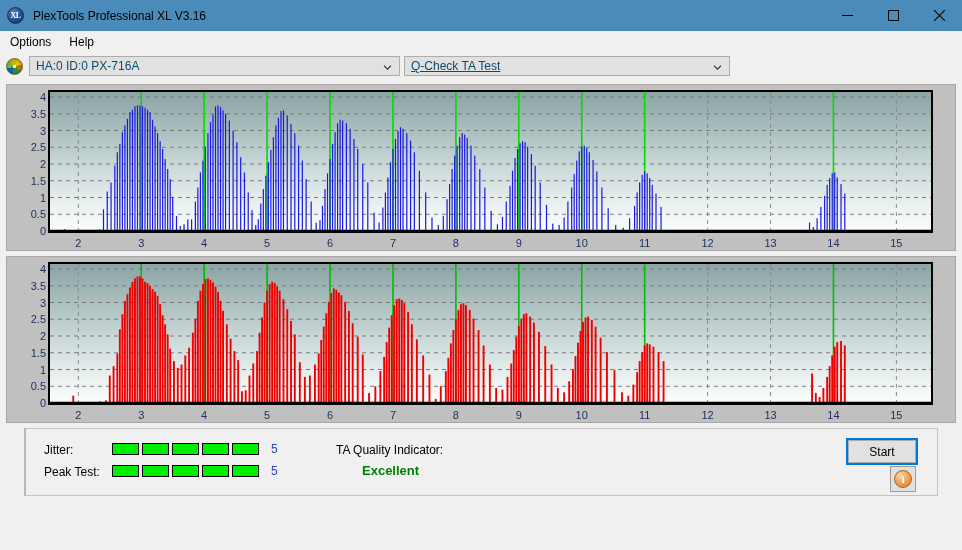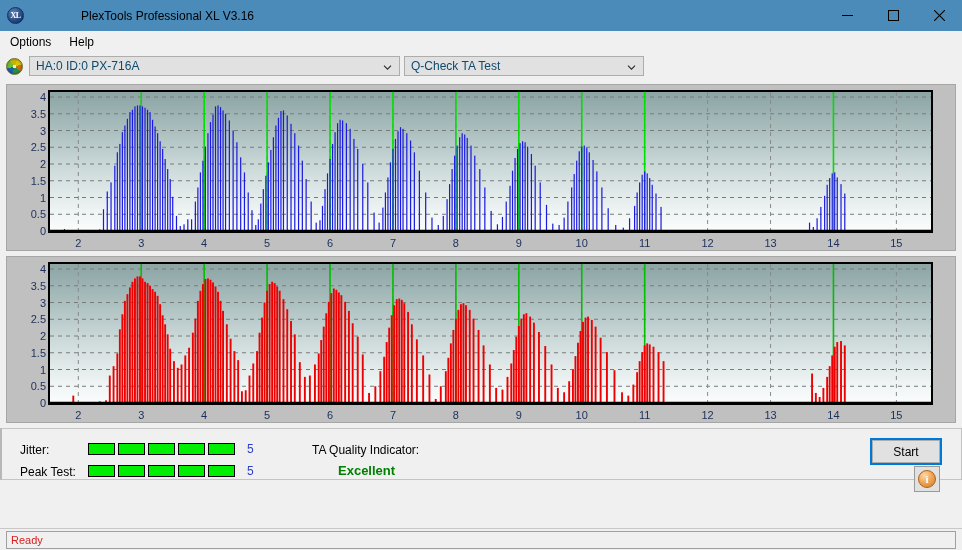--- a/index.html
+++ b/index.html
@@ -15,21 +15,20 @@
     background: #f0f0f0;
     display: flex; flex-direction: column;
     position: relative;
   }
   
   .titlebar {
     height: 31px; background: #4b8bba;
     display: flex; align-items: center;
     flex: 0 0 auto;
     position: relative;
-    gap: 48px;
   }
   .title-icon {
     width: 17px; height: 17px; margin-left: 7px; margin-right: 9px;
     border-radius: 50%;
     background: radial-gradient(circle at 35% 30%, #5a7fb5 0%, #1c3f7a 70%, #12284f 100%);
     border: 1px solid #14315e;
     display: flex; align-items: center; justify-content: center;
     color: #fff; font-size: 8px; font-weight: bold;
     font-family: "Liberation Serif", serif;
     letter-spacing: -0.5px;
@@ -78,21 +77,21 @@
   .combo {
     height: 20px; background: #e1e1e1;
     border: 1px solid #adadad;
     display: flex; align-items: center;
     font-size: 12px; color: #0c4a6e;
     padding-left: 6px; position: relative;
     font-family: "Liberation Sans", sans-serif;
   }
   .combo.w1 { width: 371px; }
   .combo.w2 { width: 271px; }
-  .combo.w3 { width: 240px; }
+  .combo.w3 { width: 326px; text-decoration: underline; }
   .combo .arrow {
     position: absolute; right: 7px; top: 50%;
     transform: translateY(-60%);
     width: 9px; height: 9px;
   }
   
   .charts-wrap {
     margin: 4px 6px 0 6px;
     flex: 0 0 auto;
   }
@@ -122,25 +121,25 @@
   }
   .plotbox {
     position: absolute;
     border: 2px solid #000;
     background: linear-gradient(to bottom, #8ca4a4 0%, #a8bcbc 25%, #cddada 55%, #eef3f3 85%, #fbfdfd 100%);
     overflow: hidden;
   }
   .plot-svg { display:block; width:100%; height:100%; }
   
   .bottom {
-    margin: 0 0;
+    margin: 0 24px;
     background: #f0f0f0;
     border: 1px solid #c4c4c4;
     border-left: 2px solid #b8b8b8;
-    height: 52px;
+    height: 68px;
     position: relative;
     flex: 0 0 auto;
   }
   .metric-label {
     position: absolute; font-size: 12px; color: #000;
     font-family: "Liberation Sans", sans-serif;
   }
   .bars { position: absolute; display: flex; gap: 3px; }
   .bar {
     width: 27px; height: 12px;
@@ -773,18 +772,13 @@
 
     <div class="ta-label">TA Quality Indicator:</div>
     <div class="ta-value">Excellent</div>
 
     <div class="start-btn">Start</div>
     <div class="info-btn">
       <div class="info-circle">i</div>
     </div>
   </div>
 
-  <div class="statusbar">
-    <div class="status-inner">
-      <span class="status-text">Ready</span>
-    </div>
-  </div>
 </div>
 
 </body></html>

